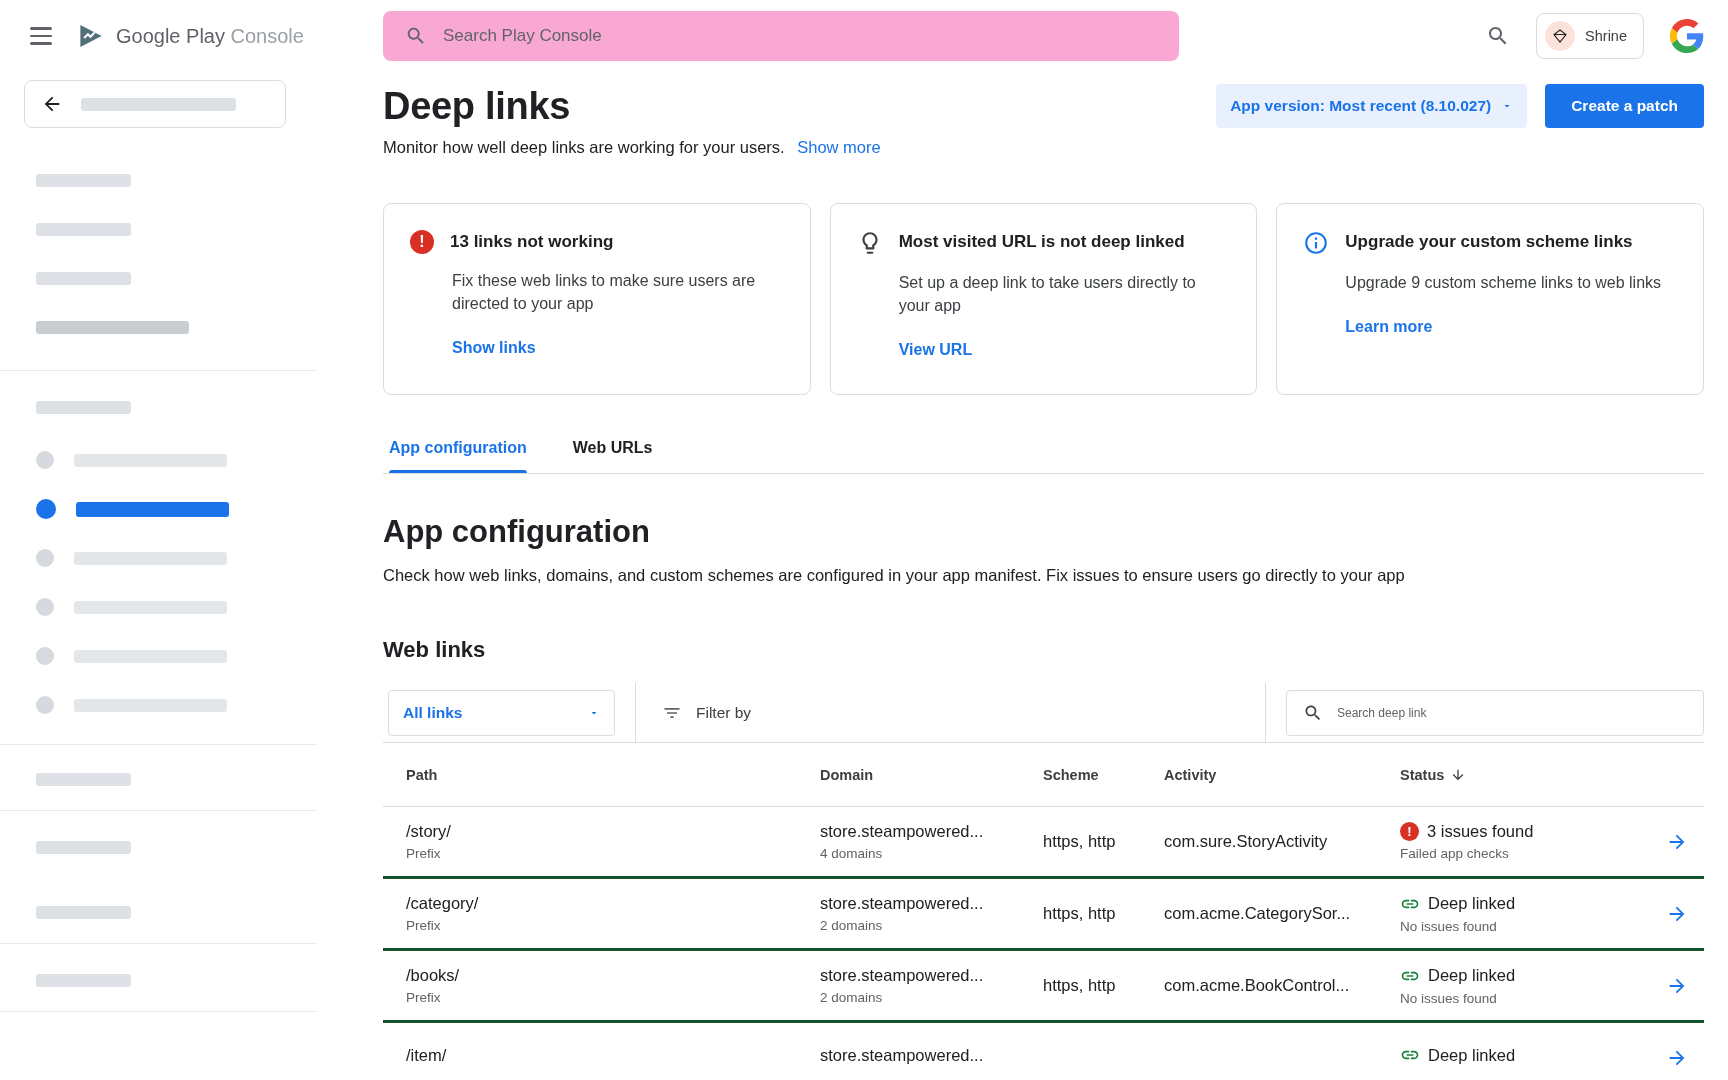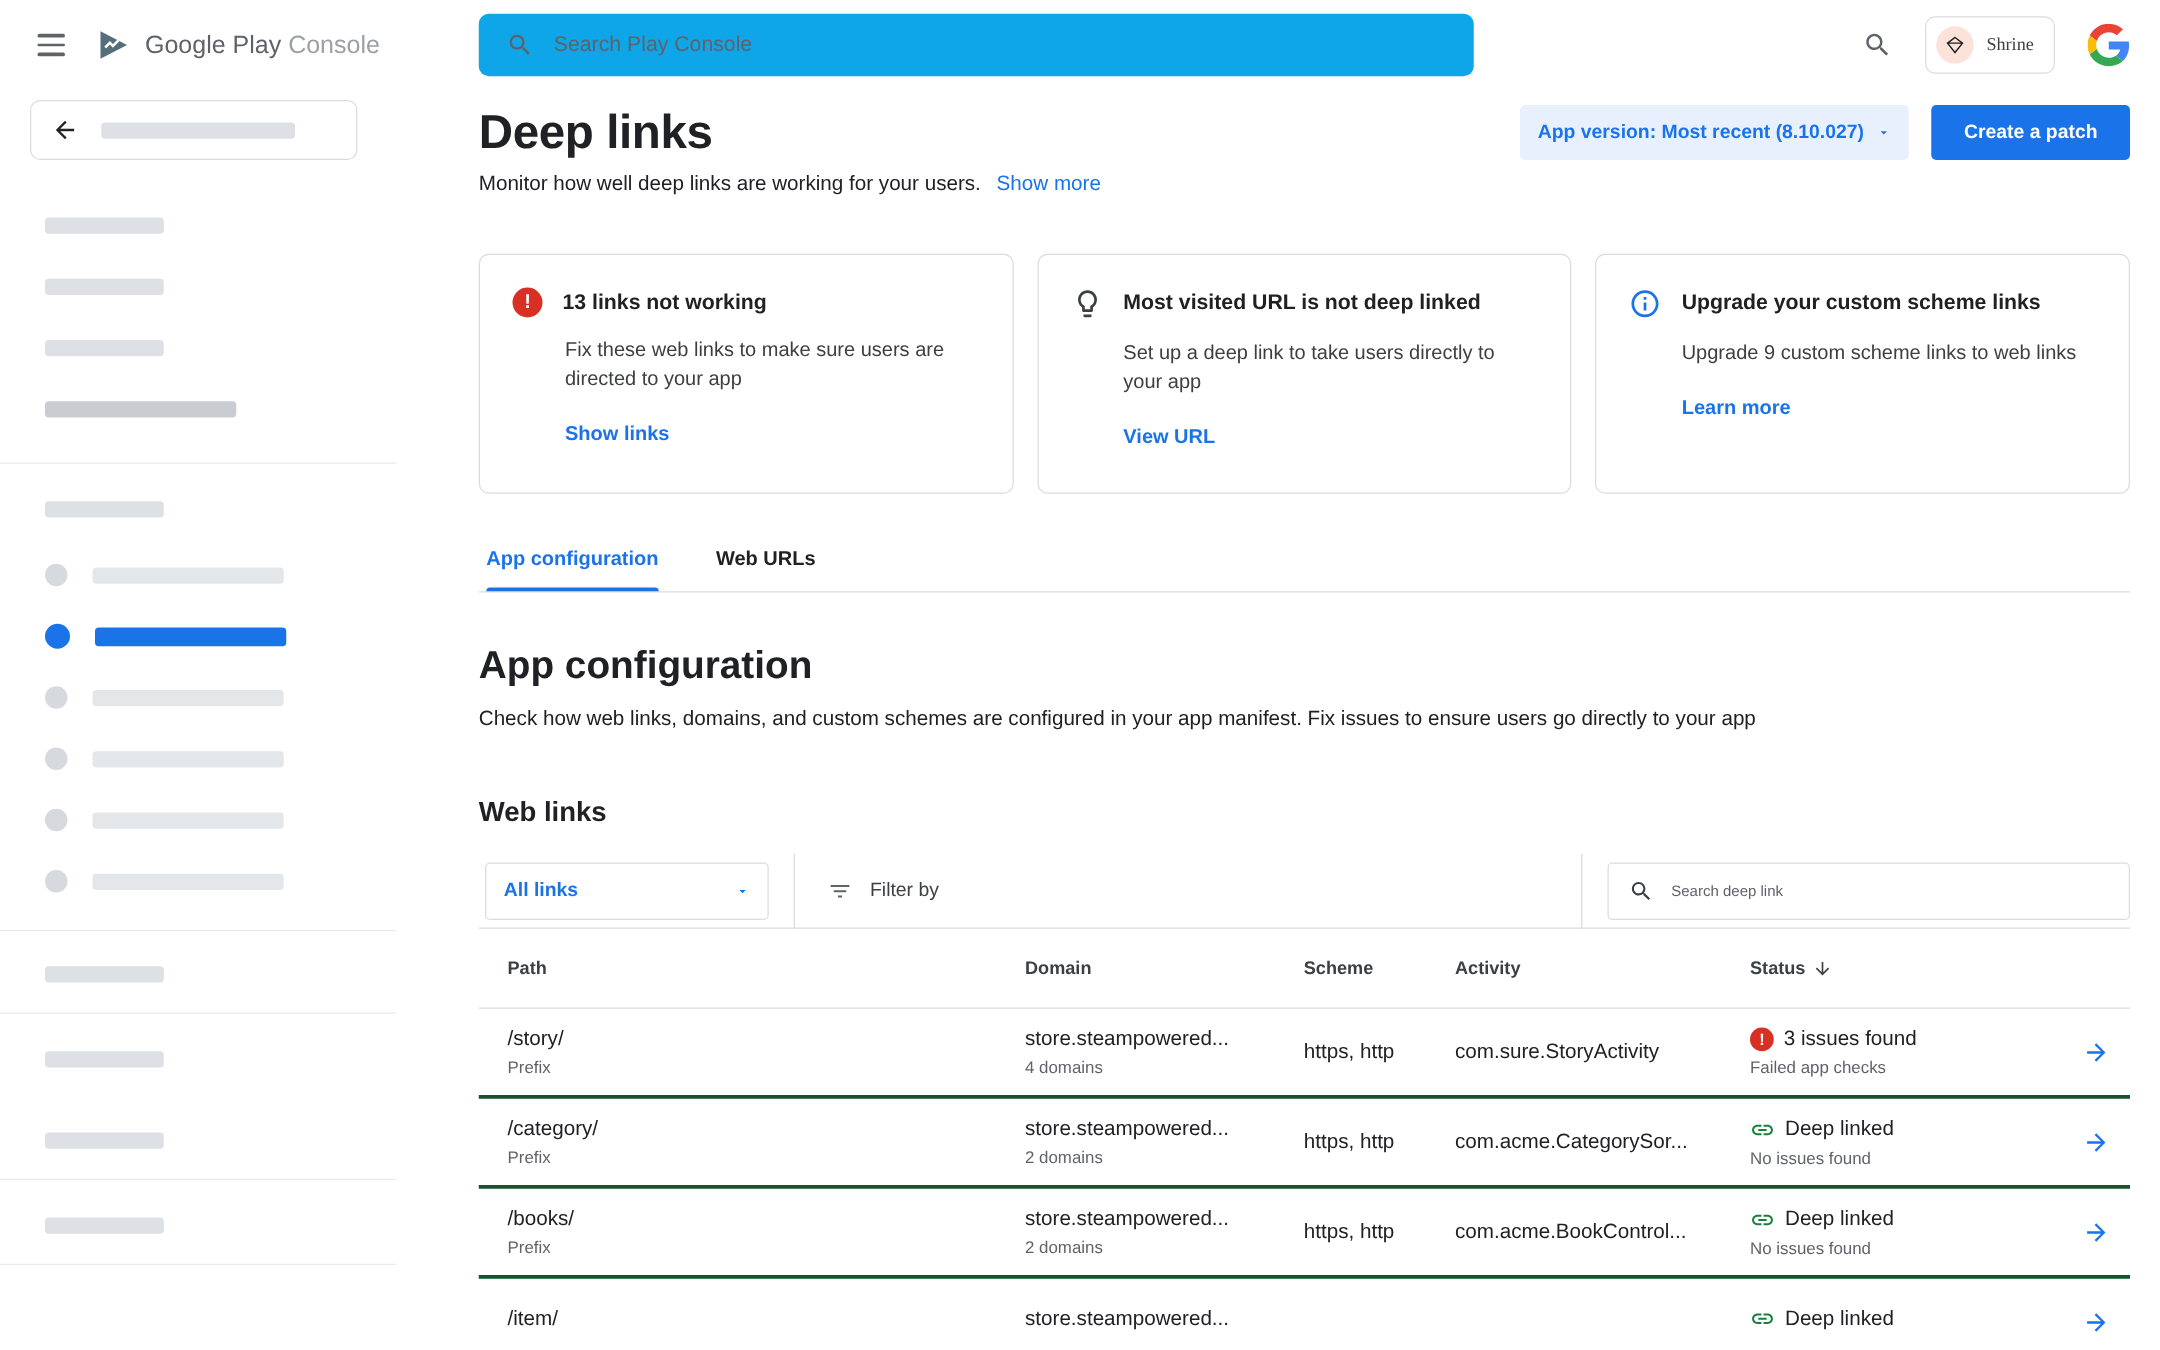--- a/index.html
+++ b/index.html
@@ -33,26 +33,26 @@
   .mt28 { margin-top: 28px; } .mt30 { margin-top: 30px; } .mt46 { margin-top: 46px; } .mt52 { margin-top: 52px; }
   .sk-items { margin: 36px 0 0 36px; }
   .sk-item { display: flex; align-items: center; gap: 20px; height: 20px; margin-bottom: 29px; cursor: pointer; }
   .sk-dot { width: 18px; height: 18px; border-radius: 50%; background: #d6d9dd; flex: none; }
   .sk-item.active .sk-dot { width: 20px; height: 20px; background: #1a73e8; }
   .sk-item.active .sk-bar { background: #1a73e8; height: 15px; }
 
   
   .main { position: absolute; left: 317px; top: 0; right: 0; height: 1080px; }
   .topbar { display: flex; align-items: center; height: 72px; padding: 0 24px 0 66px; }
-  .global-search { width: 796px; height: 50px; background: #0ea5e9; border-radius: 8px;
+  .global-search { width: 796px; height: 50px; background: #f9a8d4; border-radius: 8px;
                    display: flex; align-items: center; padding: 0 22px; gap: 16px; }
   .global-search input { flex: 1; border: none; background: transparent; outline: none;
                          font-family: inherit; font-size: 17px; color: #202124; }
   .global-search input::placeholder { color: #5f6368; }
-  .topbar-right { margin-left: auto; display: flex; align-items: center; gap: 26px; font-family: Liberation Serif, serif; }
+  .topbar-right { margin-left: auto; display: flex; align-items: center; gap: 26px; }
   .icon-btn { cursor: pointer; }
   .account-chip { height: 46px; border: 1px solid #dadce0; border-radius: 8px; background: #fff;
                   display: flex; align-items: center; gap: 10px; padding: 0 16px 0 8px; cursor: pointer; }
   .chip-avatar { width: 30px; height: 30px; border-radius: 50%; background: #fbe3da; display: flex; align-items: center; justify-content: center; }
   .account-chip .chip-label { font-size: 14.5px; color: #3c4043; }
   .g-avatar { width: 34px; height: 34px; cursor: pointer; }
 
   
   .content { padding: 0 24px 0 66px; }
   .title-row { display: flex; align-items: center; margin-top: 12px; }

